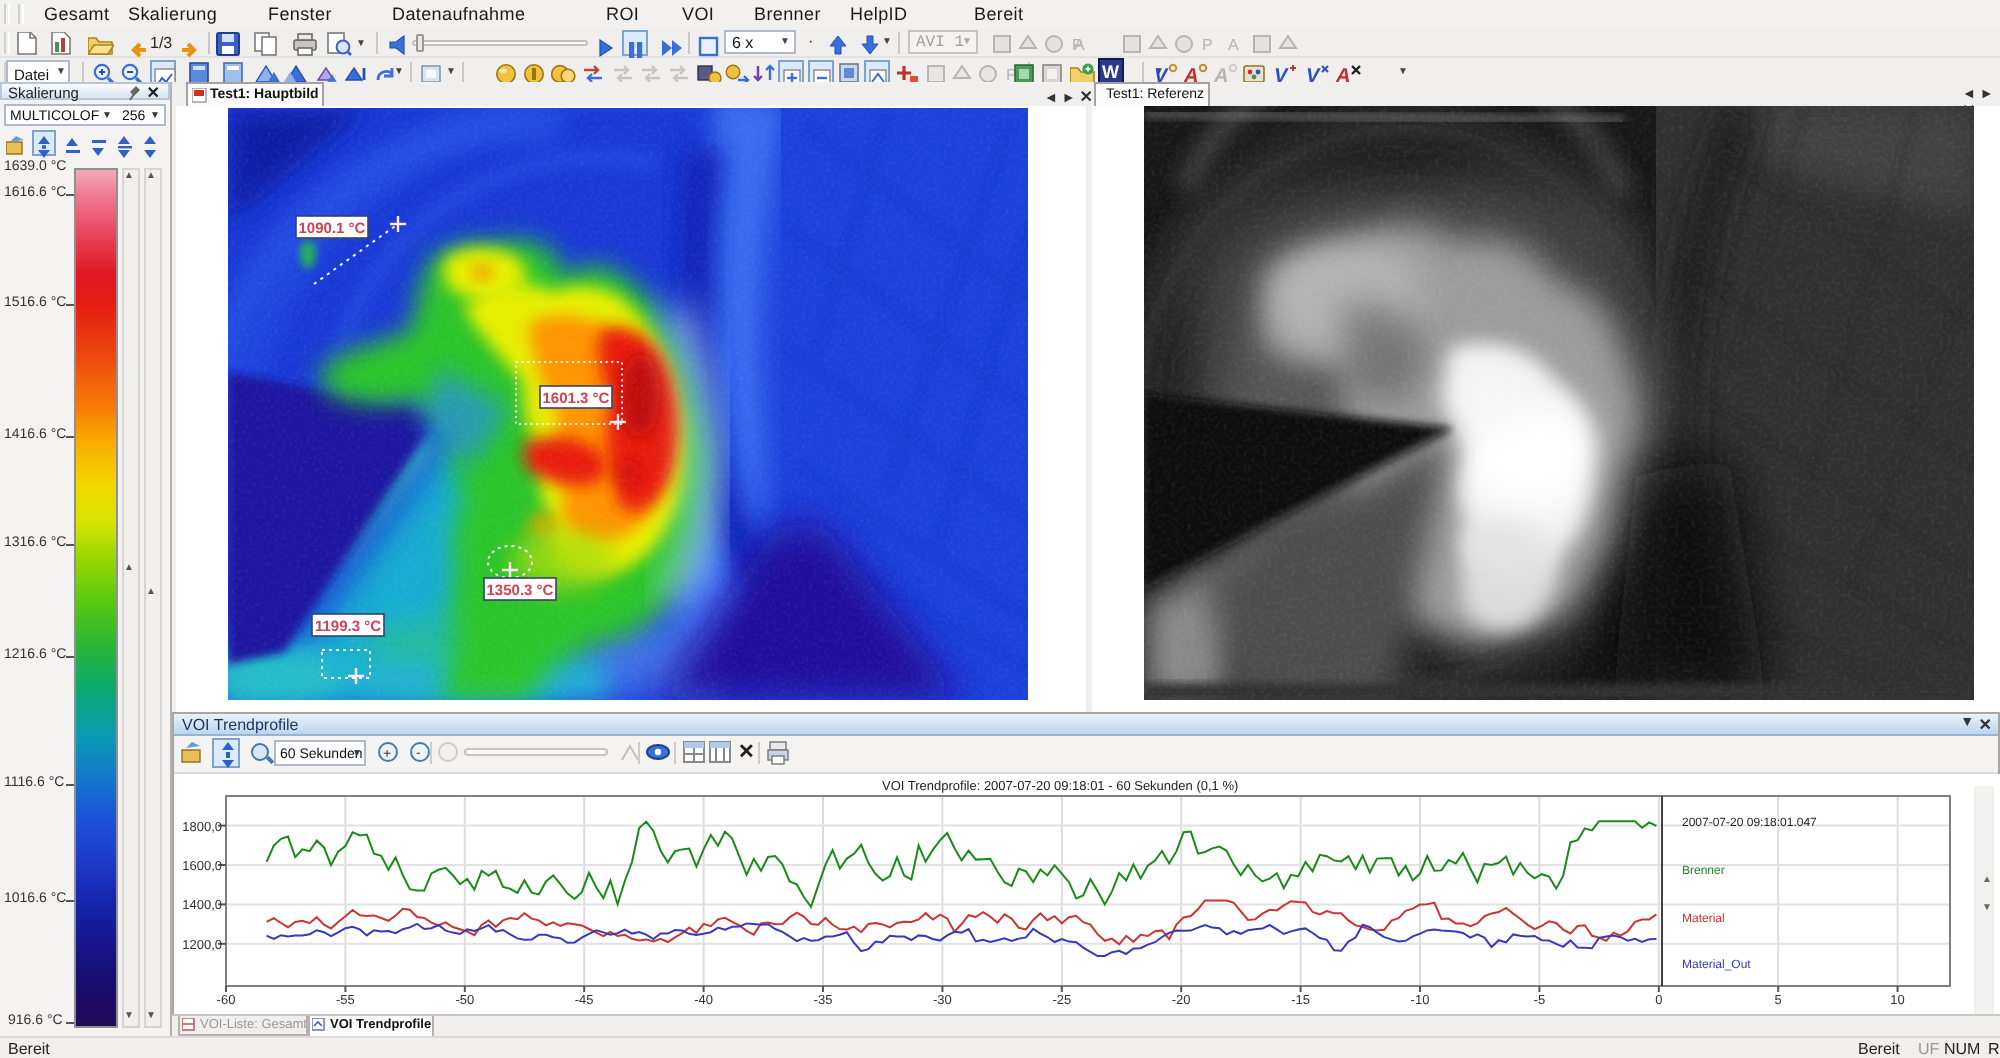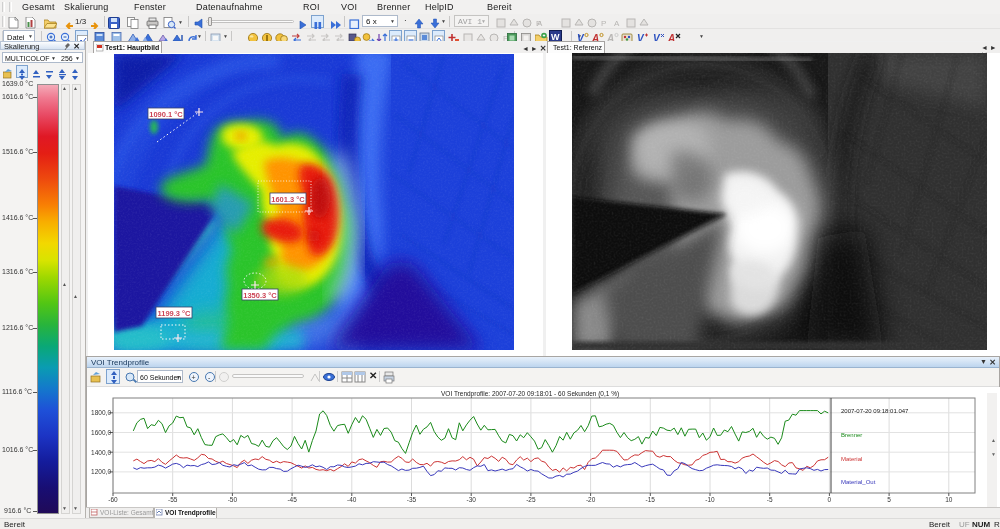--- a/index.html
+++ b/index.html
@@ -741,15 +741,15 @@
           <polyline points="1,4 3,2 5,4" fill="none" stroke="#4060a0" stroke-width="0.8"></polyline>
         </svg>
         <span style="position:absolute;left:10px;top:1px;">VOI Trendprofile</span>
       </div>
 </div>
 
 <div id="status">
   <span style="position:absolute;left:4px;top:1px;">Bereit</span>
   <span style="position:absolute;left:929px;top:1px;">Bereit</span>
   <span style="position:absolute;left:959px;top:1px;color:#999;">UF</span>
-  <span style="position:absolute;left:972px;top:1px;font-weight:bold;text-align:center;">NUM</span>
+  <span style="position:absolute;left:972px;top:1px;font-weight:normal;text-align:center;">NUM</span>
   <span style="position:absolute;left:994px;top:1px;">RF</span>
 </div>
 </div>
 </body></html>

